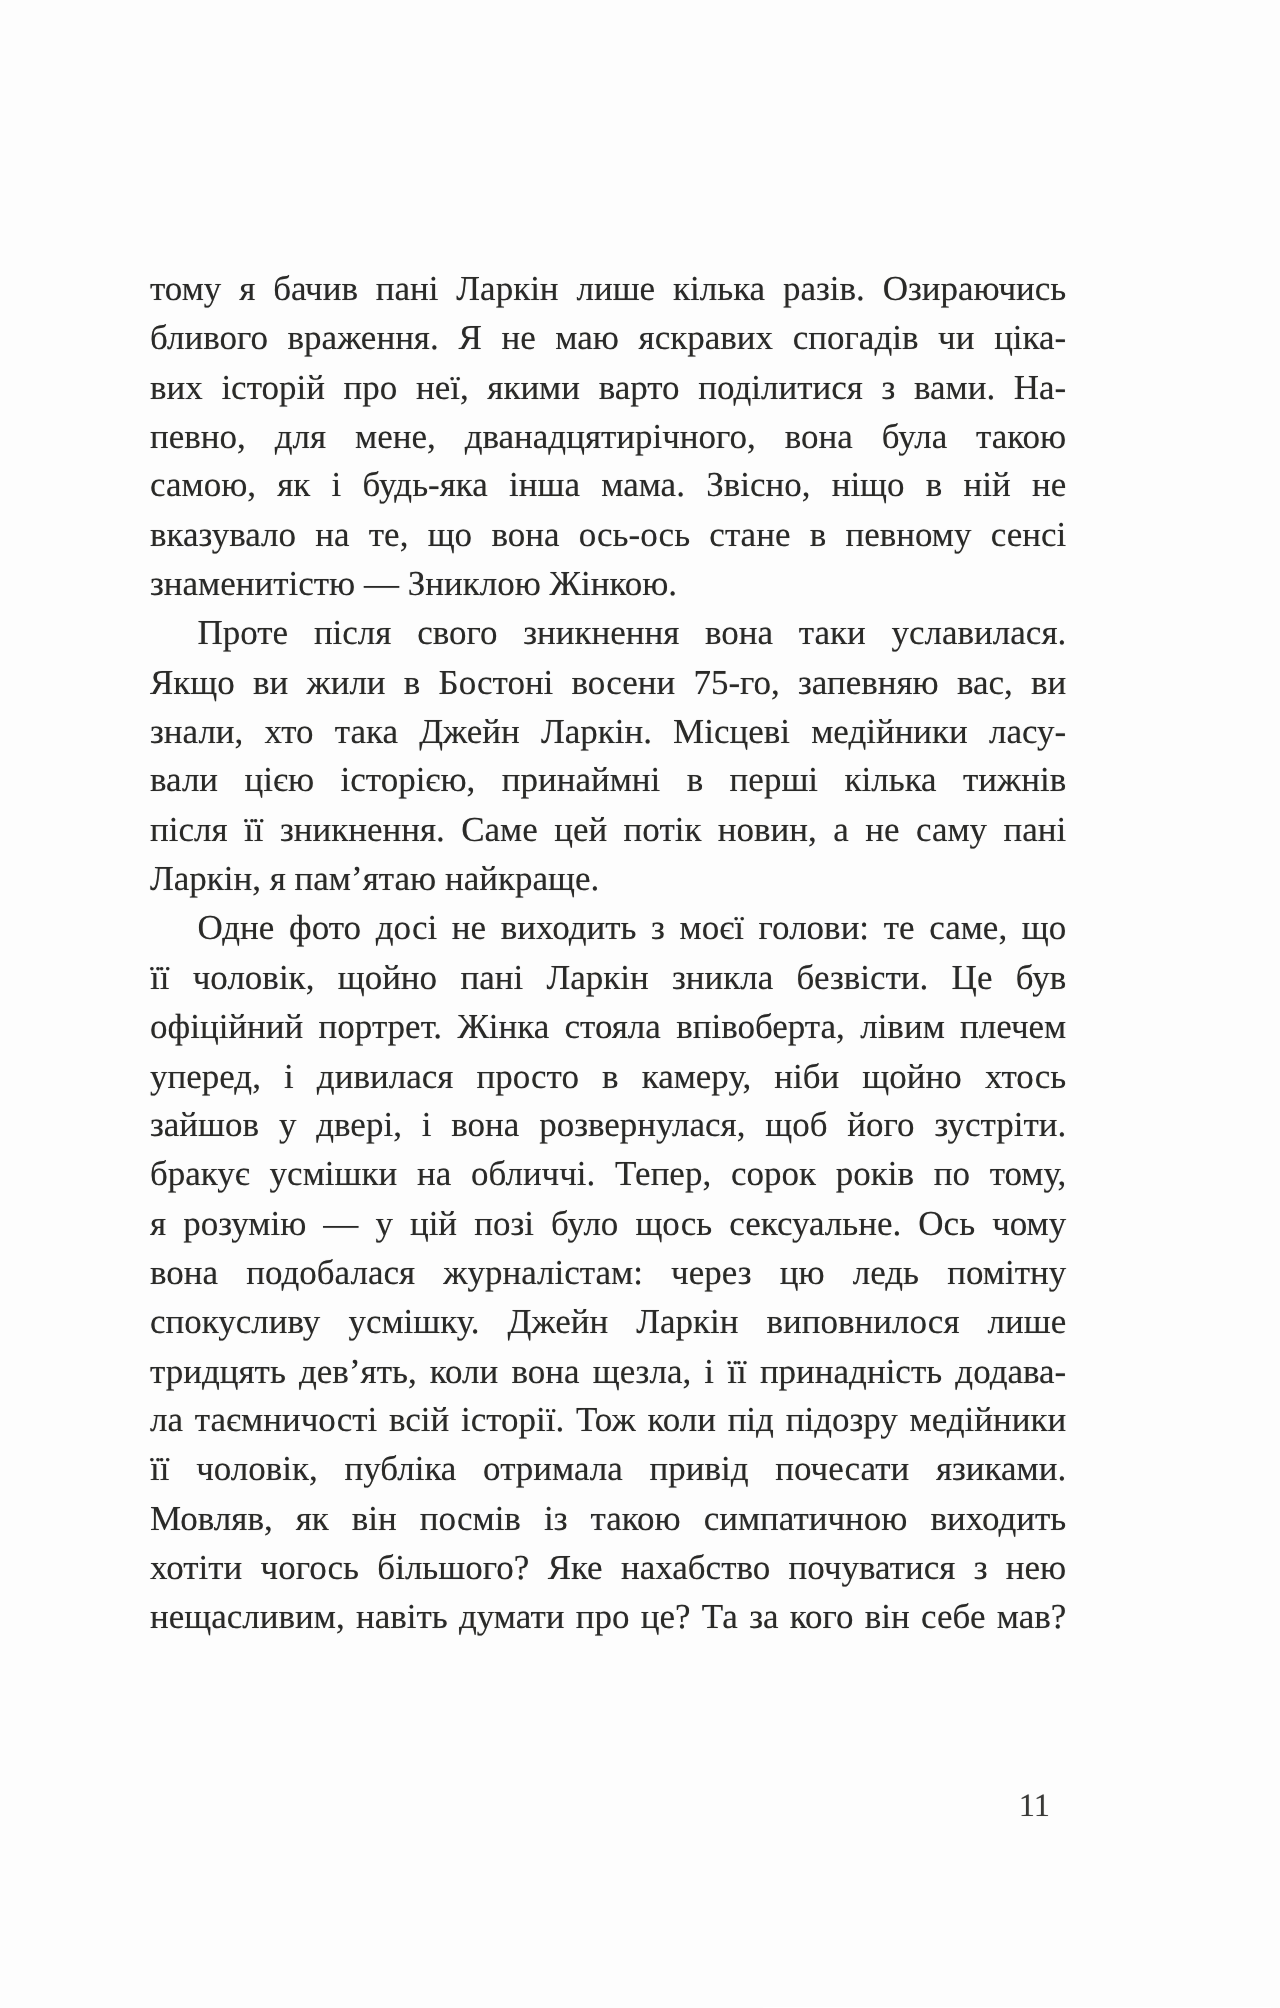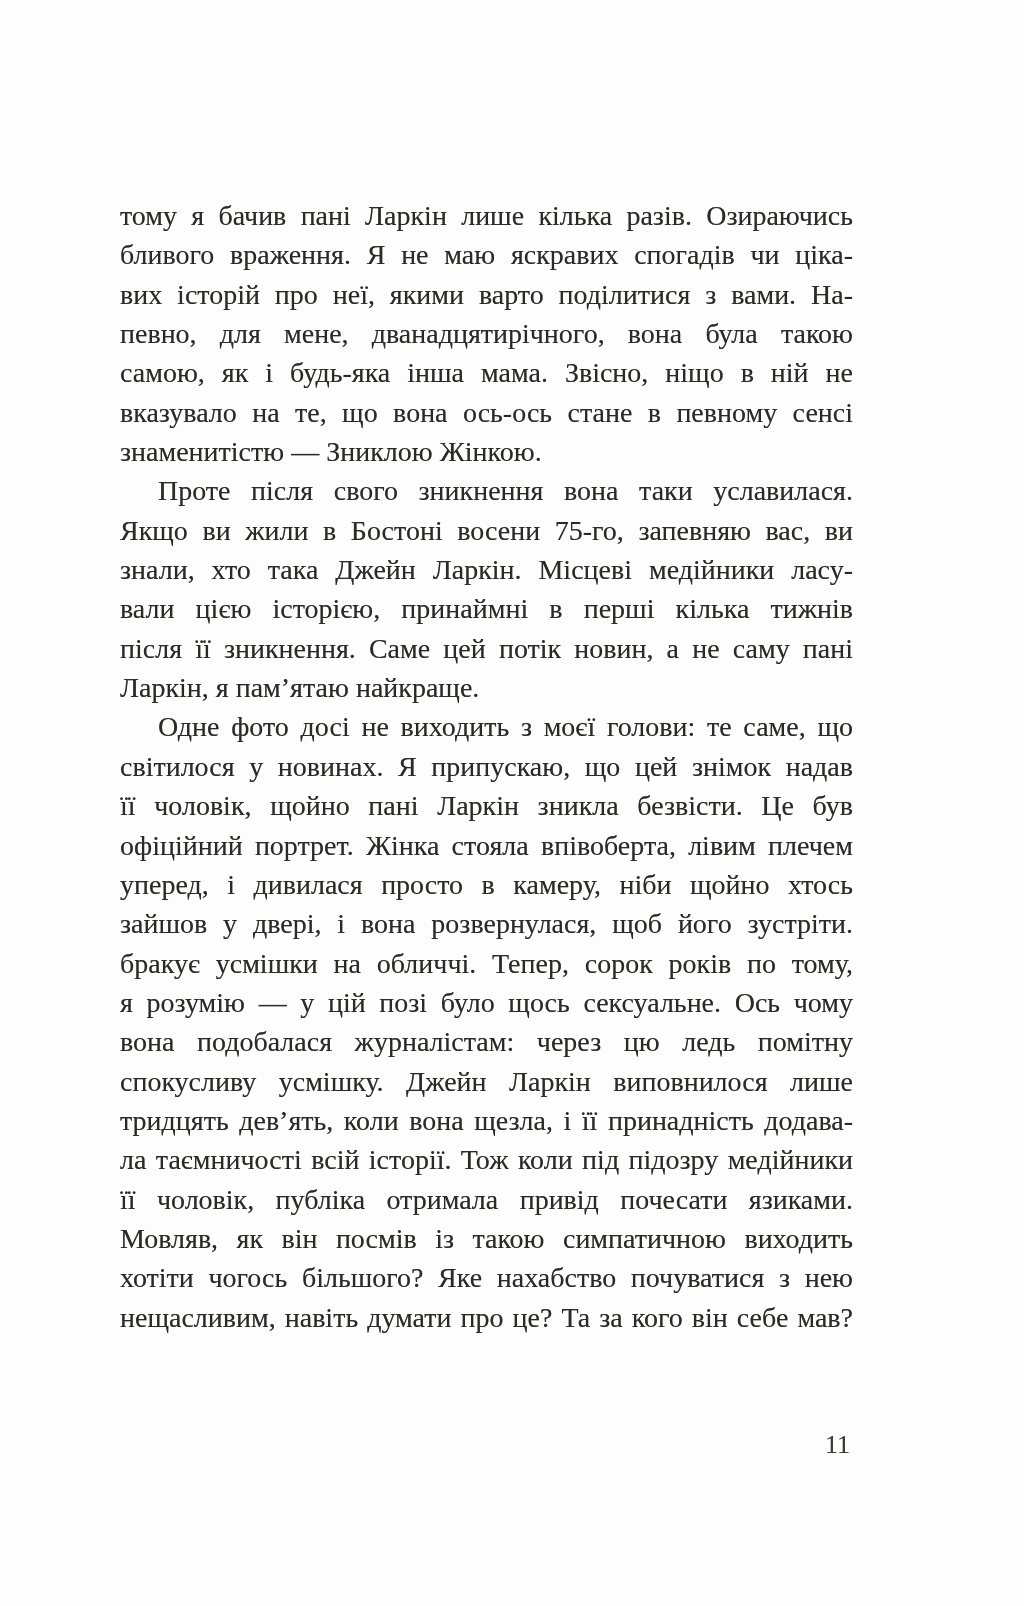--- a/index.html
+++ b/index.html
@@ -11,21 +11,21 @@
     position: relative;
     width: 1024px;
     height: 1606px;
     background: #fdfdfd;
     overflow: hidden;
     font-family: "Liberation Serif", "DejaVu Serif", serif;
   }
   .text-block {
     position: absolute;
     left: 120px;
-    top: 196px;
+    top: 212px;
     width: 733px;
     font-size: 28px;
     line-height: 39.35px;
     color: #2a2a28;
     text-shadow: 0 0 0.6px rgba(30,30,28,0.45);
   }
   .paragraph {
     margin: 0;
     padding: 0;
   }
@@ -35,21 +35,21 @@
     white-space: normal;
   }
   .line.end {
     text-align-last: left;
   }
   .line.indent {
     text-indent: 38px;
   }
   .page-number {
     position: absolute;
-    left: 122px;
+    left: 112px;
     top: 1430px;
     width: 728px;
     text-align: right;
     font-size: 26px;
     color: #3a3a38;
     text-shadow: 0 0 0.6px rgba(30,30,28,0.4);
   }
 </style>
 </head>
 <body>
@@ -72,21 +72,20 @@
       <div class="line indent">Проте після свого зникнення вона таки уславилася.</div>
       <div class="line">Якщо ви жили в Бостоні восени 75-го, запевняю вас, ви</div>
       <div class="line">знали, хто така Джейн Ларкін. Місцеві медійники ласу-</div>
       <div class="line">вали цією історією, принаймні в перші кілька тижнів</div>
       <div class="line">після її зникнення. Саме цей потік новин, а не саму пані</div>
       <div class="line end">Ларкін, я пам’ятаю найкраще.</div>
     </div>
 
     <div class="paragraph">
       <div class="line indent">Одне фото досі не виходить з моєї голови: те саме, що</div>
-      <div class="line">світилося у новинах. Я припускаю, що цей знімок надав</div>
       <div class="line">її чоловік, щойно пані Ларкін зникла безвісти. Це був</div>
       <div class="line">офіційний портрет. Жінка стояла впівоберта, лівим плечем</div>
       <div class="line">уперед, і дивилася просто в камеру, ніби щойно хтось</div>
       <div class="line">зайшов у двері, і вона розвернулася, щоб його зустріти.</div>
       <div class="line">бракує усмішки на обличчі. Тепер, сорок років по тому,</div>
       <div class="line">я розумію — у цій позі було щось сексуальне. Ось чому</div>
       <div class="line">вона подобалася журналістам: через цю ледь помітну</div>
       <div class="line">спокусливу усмішку. Джейн Ларкін виповнилося лише</div>
       <div class="line">тридцять дев’ять, коли вона щезла, і її принадність додава-</div>
       <div class="line">ла таємничості всій історії. Тож коли під підозру медійники</div>

